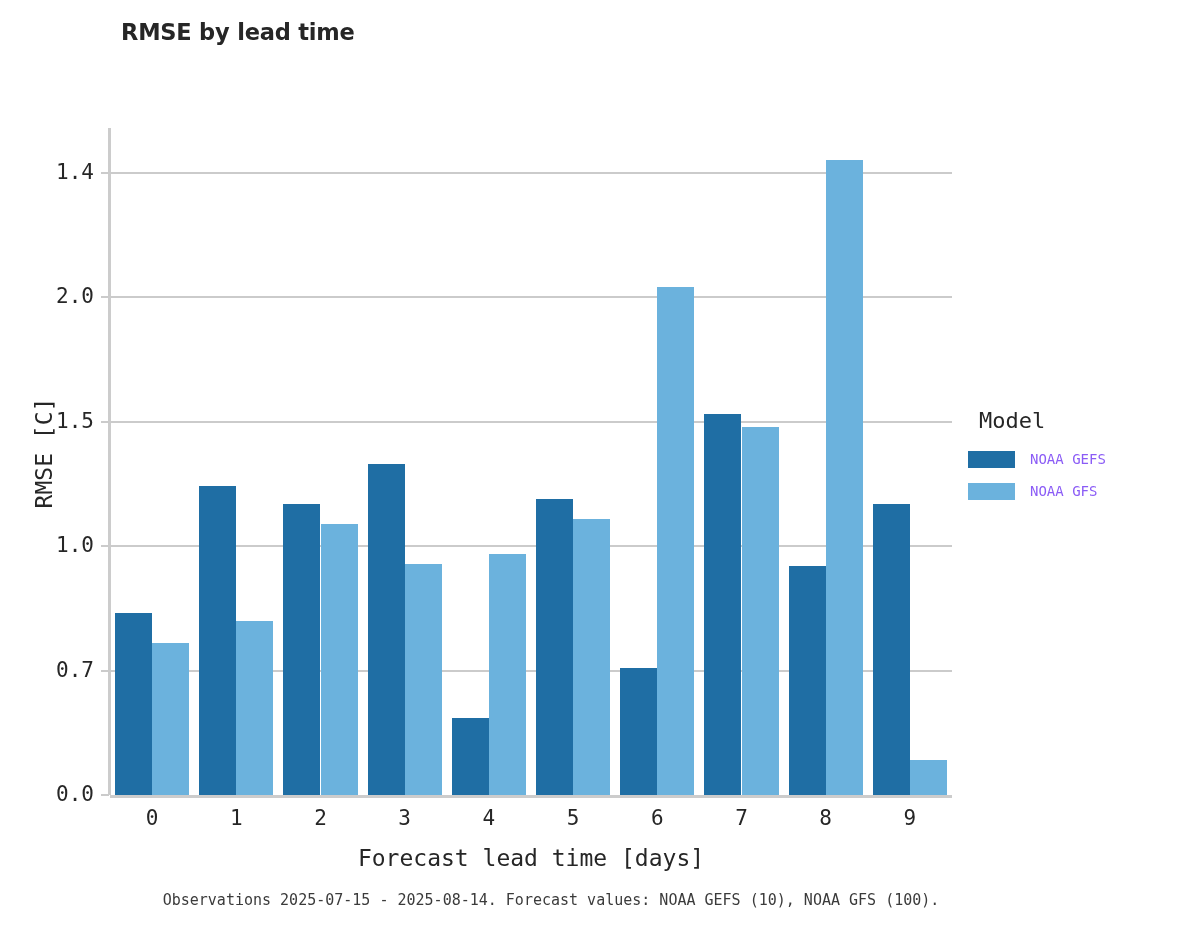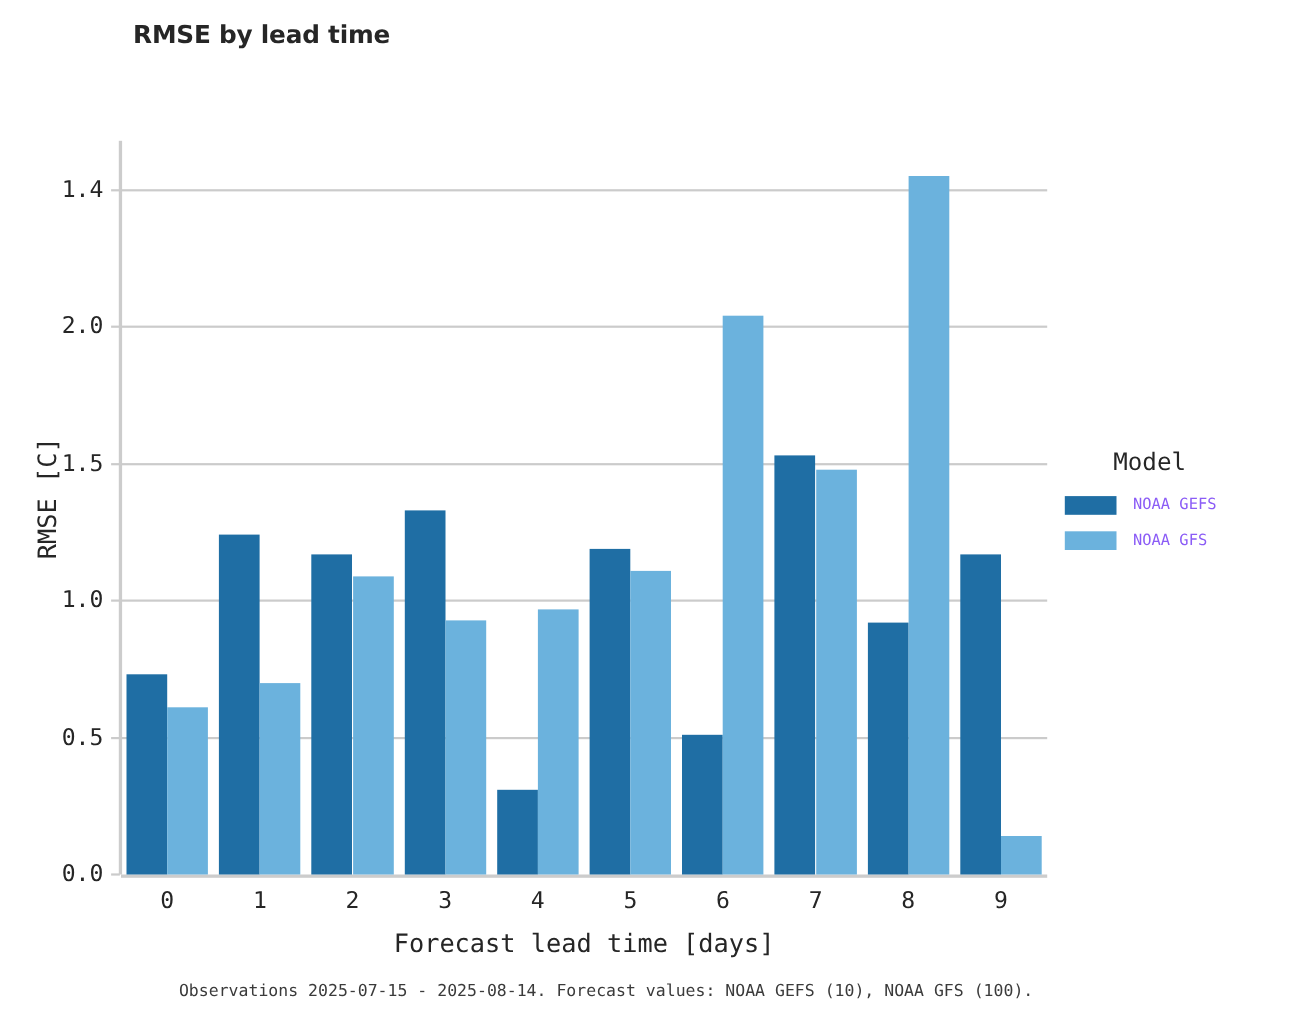--- a/index.html
+++ b/index.html
@@ -142,21 +142,21 @@
   #legend {
     position: absolute;
     left: 968px;
     top: 408px;
     width: 215px;
   }
   #legend-title {
     font-size: 22px;
     line-height: 26px;
     color: #262626;
-    margin-left: 44px;
+    margin-left: 11px;
     margin-bottom: 9px;
     font-family: "DejaVu Sans Mono", monospace;
   }
   .legend-row {
     display: flex;
     align-items: center;
     height: 32px;
   }
   .legend-swatch {
     width: 47px;
@@ -203,21 +203,21 @@
       <div class="gridline" style="left: 110px; top: 669.56px;"></div>
       <div class="gridline" style="left: 110px; top: 545.119px;"></div>
       <div class="gridline" style="left: 110px; top: 420.679px;"></div>
       <div class="gridline" style="left: 110px; top: 296.239px;"></div>
       <div class="gridline" style="left: 110px; top: 171.799px;"></div>
     </div>
   <div id="ytick-layer">
       <div class="ytick-mark" style="top: 794px;"></div>
       <div class="ylabel-text" style="left: 8px; top: 784px;">0.0</div>
       <div class="ytick-mark" style="top: 669.56px;"></div>
-      <div class="ylabel-text" style="left: 8px; top: 659.56px;">0.5</div>
+      <div class="ylabel-text" style="left: 8px; top: 659.56px;">0.7</div>
       <div class="ytick-mark" style="top: 545.119px;"></div>
       <div class="ylabel-text" style="left: 8px; top: 535.119px;">1.0</div>
       <div class="ytick-mark" style="top: 420.679px;"></div>
       <div class="ylabel-text" style="left: 8px; top: 410.679px;">1.5</div>
       <div class="ytick-mark" style="top: 296.239px;"></div>
       <div class="ylabel-text" style="left: 8px; top: 286.239px;">2.0</div>
       <div class="ytick-mark" style="top: 171.799px;"></div>
       <div class="ylabel-text" style="left: 8px; top: 161.799px;">1.4</div>
     </div>
   <div id="plot-area">

